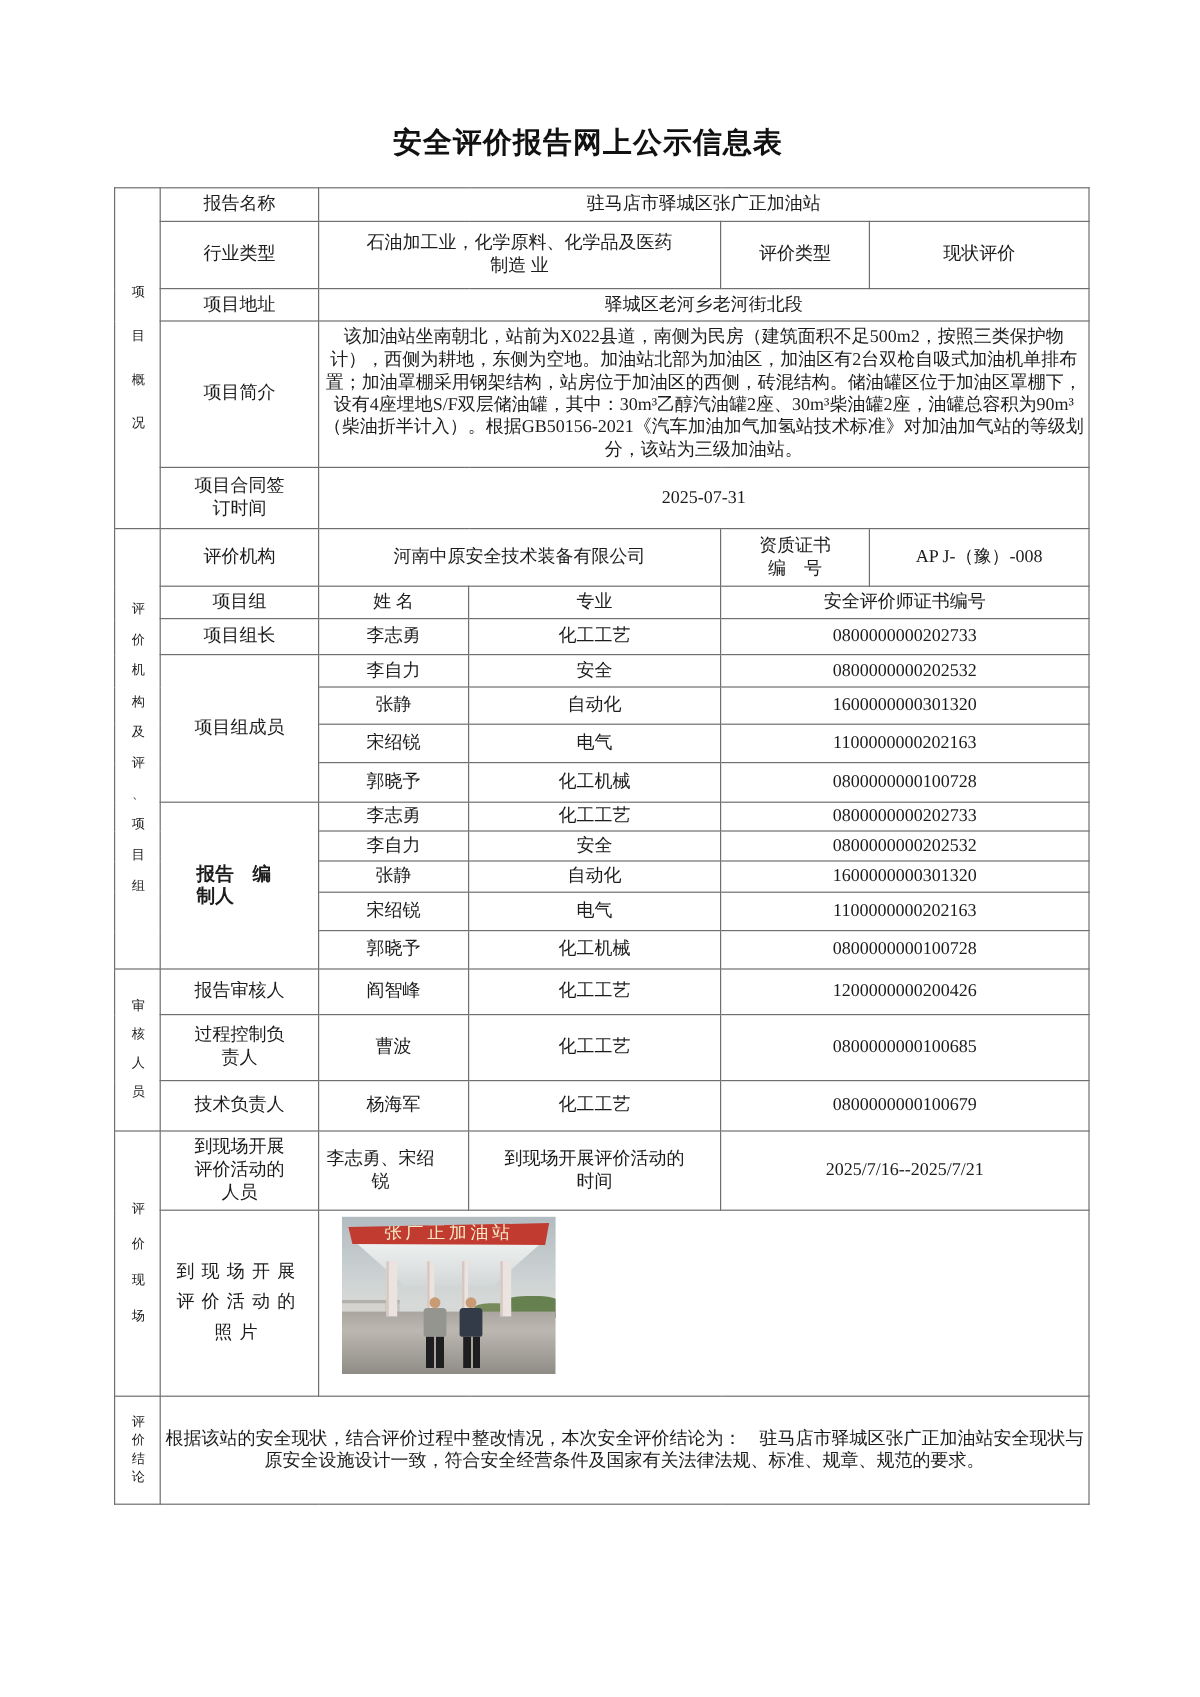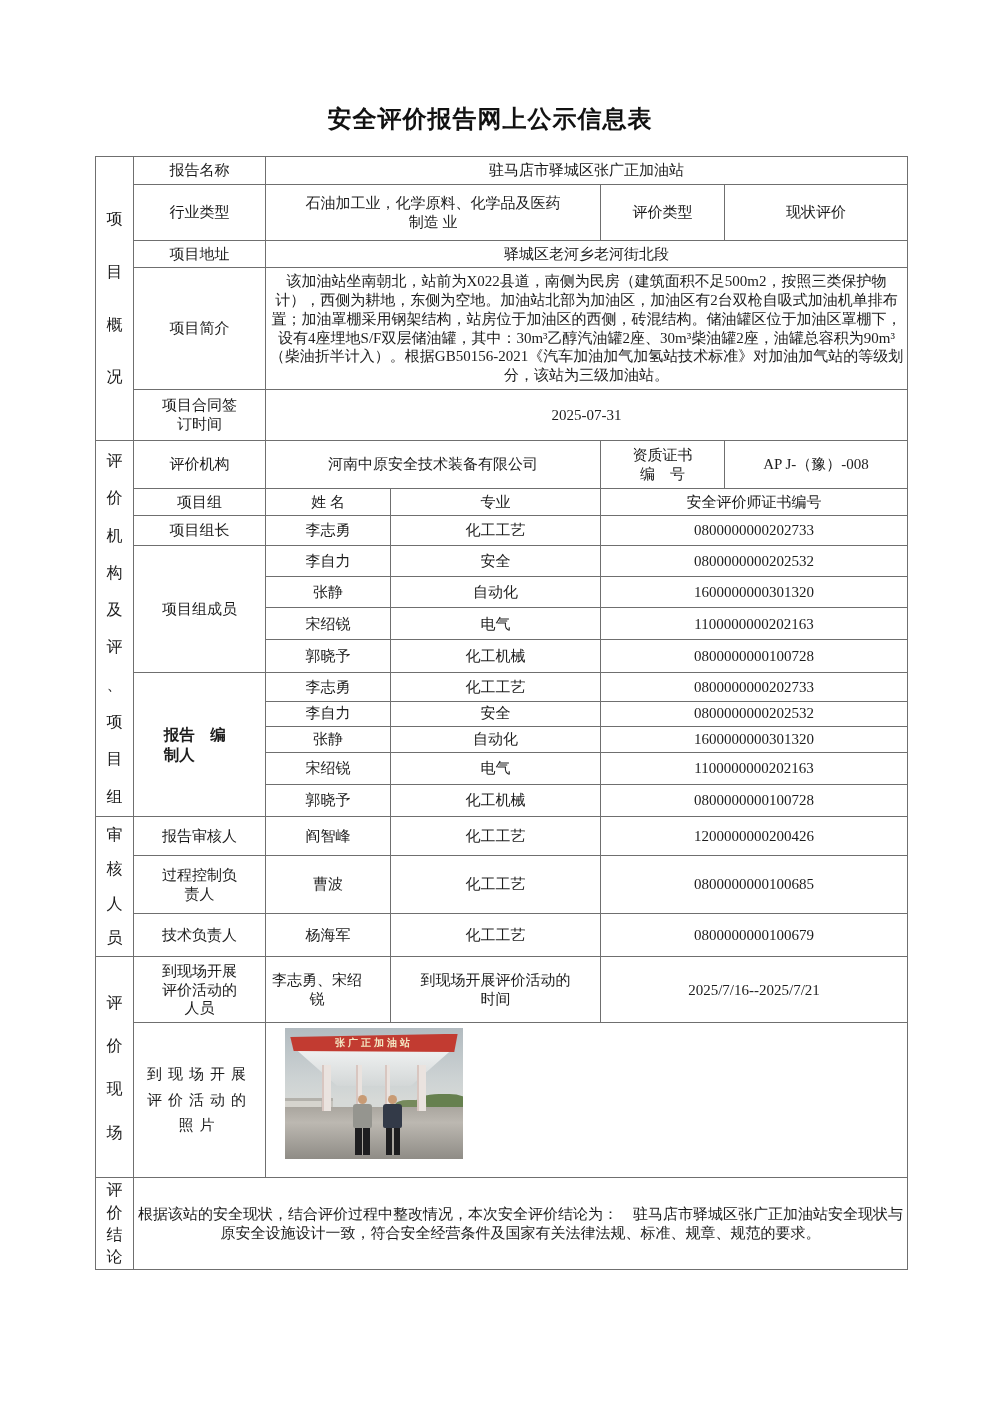--- a/index.html
+++ b/index.html
@@ -18,22 +18,22 @@
     border-collapse:collapse;table-layout:fixed;
   }
   table.main td{
     border:1px solid #6f6f6f;font-size:15px;line-height:1.25;
     padding:1px 3px;text-align:center;vertical-align:middle;color:#1c1c1c;
     overflow:hidden;
   }
   
   td.vcell{padding:0;}
   .vlabel{
-    width:1.15em;margin:0 auto;text-align:center;
-    word-break:break-all;line-break:anywhere;font-size:16px;
+    width:1.15em;margin:0 auto;text-align:right;
+    word-break:break-all;line-break:anywhere;font-size:11px;
   }
   
   .w5{width:5.3em;margin:0 auto;text-align:center;}
   .w5c{width:5.3em;margin:0 auto;text-align:center;}
   .w6{width:6.4em;text-align:center;margin:0;}
   td.lab-left{text-align:left;padding-left:3px;vertical-align:top;padding-top:4px;}
   td.val-left{text-align:left;padding-left:4px;}
   td.intro{
     text-align:justify;text-justify:inter-ideograph;
     font-size:14.6px;line-height:16.9px;padding:3px 7px 3px 8px;vertical-align:top;
@@ -54,21 +54,21 @@
     background:linear-gradient(180deg,#aaa69f 0%,#bcb8b1 30%,#8f8c86 100%);}
   .ph-bldg{position:absolute;left:0;top:53%;width:27%;height:11%;
     background:#d6d4ce;box-shadow:inset 0 3px 0 #b3b1ab, inset -12px 0 0 #c4c2bc;}
   .ph-trees{position:absolute;right:-3%;top:50%;width:30%;height:16%;
     background:#66804f;border-radius:45% 35% 30% 40%;}
   .ph-trees2{position:absolute;right:20%;top:55%;width:18%;height:9%;
     background:#768a5c;border-radius:40%;}
   .ph-fascia{position:absolute;top:4%;left:3%;width:94%;height:14%;
     background:#c23b31;clip-path:polygon(0 18%,100% 0,98% 100%,2% 95%);
     display:flex;align-items:center;justify-content:center;}
-  .ph-fascia span{color:#f4e8c4;font-size:10px;font-weight:bold;letter-spacing:3px;}
+  .ph-fascia span{color:#f4e8c4;font-size:15px;font-weight:normal;letter-spacing:3px;}
   .ph-under{position:absolute;top:17%;left:7%;width:86%;height:27%;
     background:linear-gradient(180deg,#eef0f0 0%,#d3d7d7 100%);
     clip-path:polygon(0 0,100% 0,74% 100%,26% 100%);}
   .ph-col{position:absolute;top:28%;height:35%;background:#eae3df;box-shadow:inset 2px 0 0 #d8c6c0;}
   .ph-col.c1{left:21%;width:5%;}
   .ph-col.c2{left:40%;width:3.2%;}
   .ph-col.c3{left:56%;width:3.2%;}
   .ph-col.c4{left:74%;width:5%;}
   .person{position:absolute;bottom:3%;width:13%;height:46%;}
   .person .head{width:9px;height:9px;border-radius:50%;background:#c89b75;margin:0 auto;}

